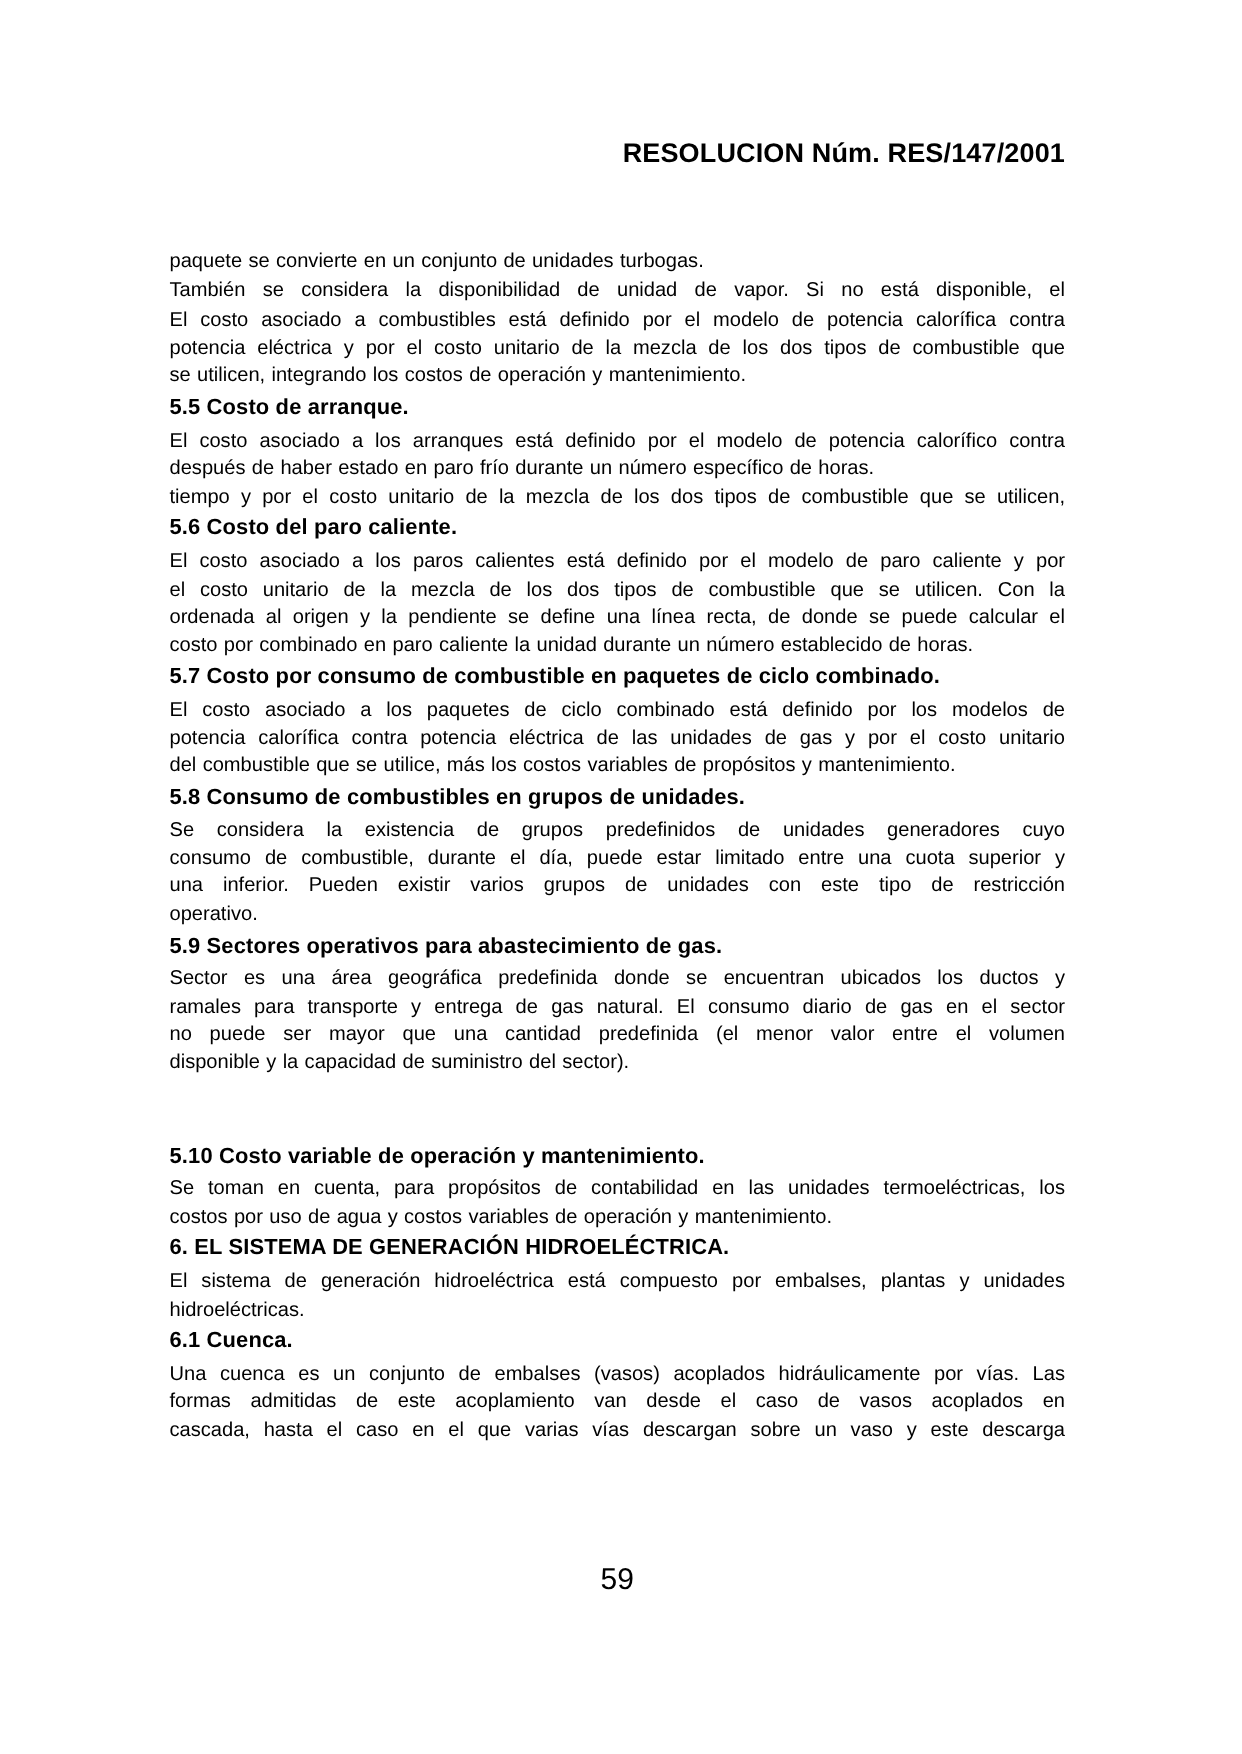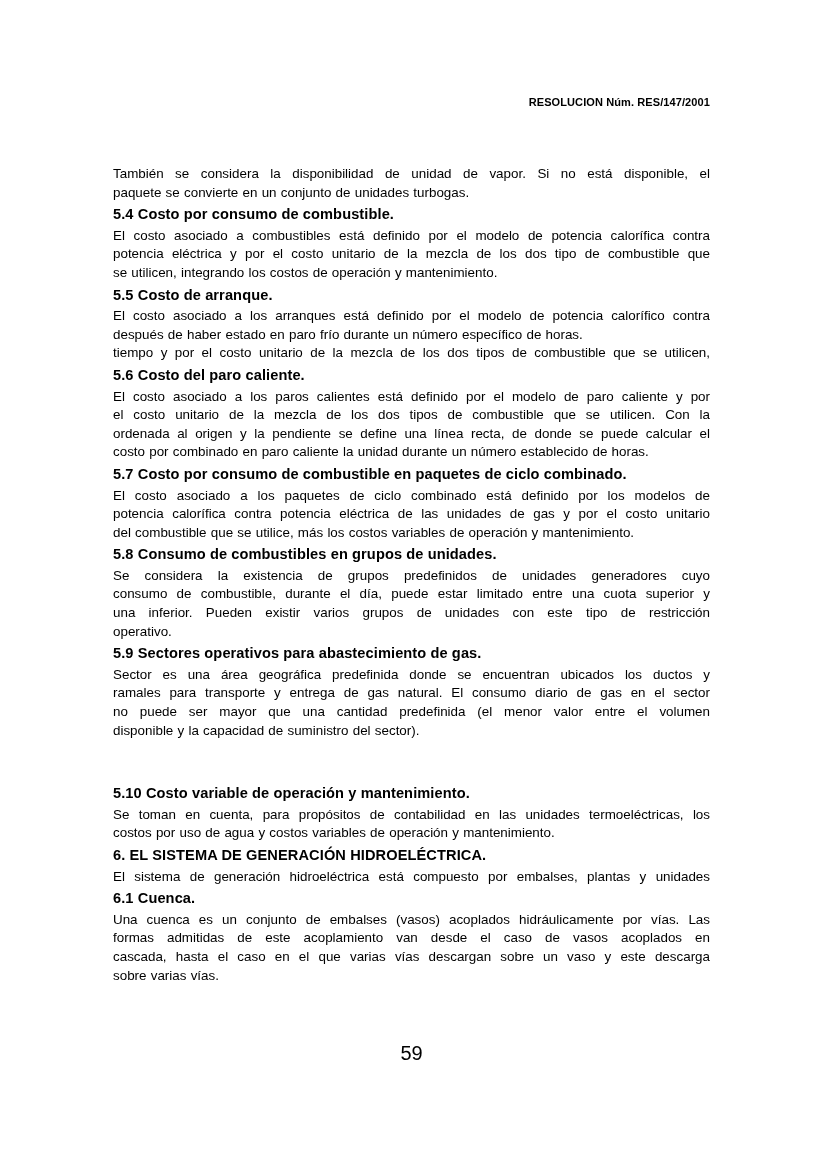--- a/index.html
+++ b/index.html
@@ -25,21 +25,21 @@
   .content {
     position: absolute;
     left: 113px;
     top: 0;
     width: 597px;
   }
   .doc-header {
     margin-top: 93px;
     text-align: right;
     font-weight: bold;
-    font-size: 11px;
+    font-size: 18px;
     line-height: 19px;
     letter-spacing: 0.1px;
   }
   .intro {
     margin-top: 53px;
     margin-bottom: 2px;
   }
   .sec {
     margin: 0;
   }
@@ -78,29 +78,28 @@
 </style>
 </head>
 <body>
 
 <div class="page">
   <div class="content">
 
     <div class="doc-header">RESOLUCION Núm. RES/147/2001</div>
 
     <div class="intro sec-body">
+      <div class="ln last">paquete se convierte en un conjunto de unidades turbogas.</div>
       <div class="ln">También se considera la disponibilidad de unidad de vapor.  Si no está disponible, el</div>
-      <div class="ln last">paquete se convierte en un conjunto de unidades turbogas.</div>
     </div>
 
     <div class="sec">
-      <div class="sec-heading">5.4 Costo por consumo de combustible.</div>
       <div class="sec-body">
         <div class="ln">El costo asociado a combustibles está definido por el modelo de potencia calorífica contra</div>
-        <div class="ln">potencia eléctrica y por el costo unitario de la mezcla de los dos tipo de combustible que</div>
+        <div class="ln">potencia eléctrica y por el costo unitario de la mezcla de los dos tipos de combustible que</div>
         <div class="ln last">se utilicen, integrando los costos de operación y mantenimiento.</div>
       </div>
     </div>
 
     <div class="sec">
       <div class="sec-heading">5.5 Costo de arranque.</div>
       <div class="sec-body">
         <div class="ln">El costo asociado a los arranques está definido por el modelo de potencia calorífico contra</div>
         <div class="ln last">después de haber estado en paro frío durante un número específico de horas.</div>
         <div class="ln">tiempo y por el costo unitario de la mezcla de los dos tipos de combustible que se utilicen,</div>
@@ -115,21 +114,21 @@
         <div class="ln">ordenada al origen y la pendiente se define una línea recta, de donde se puede calcular el</div>
         <div class="ln last">costo por combinado en paro caliente la unidad durante un número establecido de horas.</div>
       </div>
     </div>
 
     <div class="sec">
       <div class="sec-heading">5.7 Costo por consumo de combustible en paquetes de ciclo combinado.</div>
       <div class="sec-body">
         <div class="ln">El costo asociado a los paquetes de ciclo combinado está definido por los modelos de</div>
         <div class="ln">potencia calorífica contra potencia eléctrica de las unidades de gas y por el costo unitario</div>
-        <div class="ln last">del combustible que se utilice, más los costos variables de operación y mantenimiento.</div>
+        <div class="ln last">del combustible que se utilice, más los costos variables de propósitos y mantenimiento.</div>
       </div>
     </div>
 
     <div class="sec">
       <div class="sec-heading">5.8 Consumo de combustibles en grupos de unidades.</div>
       <div class="sec-body">
         <div class="ln">Se considera la existencia de grupos predefinidos de unidades generadores cuyo</div>
         <div class="ln">consumo de combustible, durante el día, puede estar limitado entre una cuota superior y</div>
         <div class="ln">una inferior. Pueden existir varios grupos de unidades con este tipo de restricción</div>
         <div class="ln last">operativo.</div>
@@ -151,29 +150,29 @@
       <div class="sec-body">
         <div class="ln">Se toman en cuenta, para propósitos de contabilidad en las unidades termoeléctricas, los</div>
         <div class="ln last">costos por uso de agua y costos variables de operación y mantenimiento.</div>
       </div>
     </div>
 
     <div class="sec">
       <div class="sec-heading">6. EL SISTEMA DE GENERACIÓN HIDROELÉCTRICA.</div>
       <div class="sec-body">
         <div class="ln">El sistema de generación hidroeléctrica está compuesto por embalses, plantas y unidades</div>
+        <div class="ln last">hidroeléctricas.</div>
       </div>
     </div>
 
     <div class="sec">
       <div class="sec-heading">6.1 Cuenca.</div>
       <div class="sec-body">
         <div class="ln">Una cuenca es un conjunto de embalses (vasos) acoplados hidráulicamente por vías.  Las</div>
         <div class="ln">formas admitidas de este acoplamiento van desde el caso de vasos acoplados en</div>
         <div class="ln">cascada, hasta el caso en el que varias vías descargan sobre un vaso y este descarga</div>
-        <div class="ln last">sobre varias vías.</div>
       </div>
     </div>
 
   </div>
 
   <div class="page-number">59</div>
 </div>
 
 </body></html>

